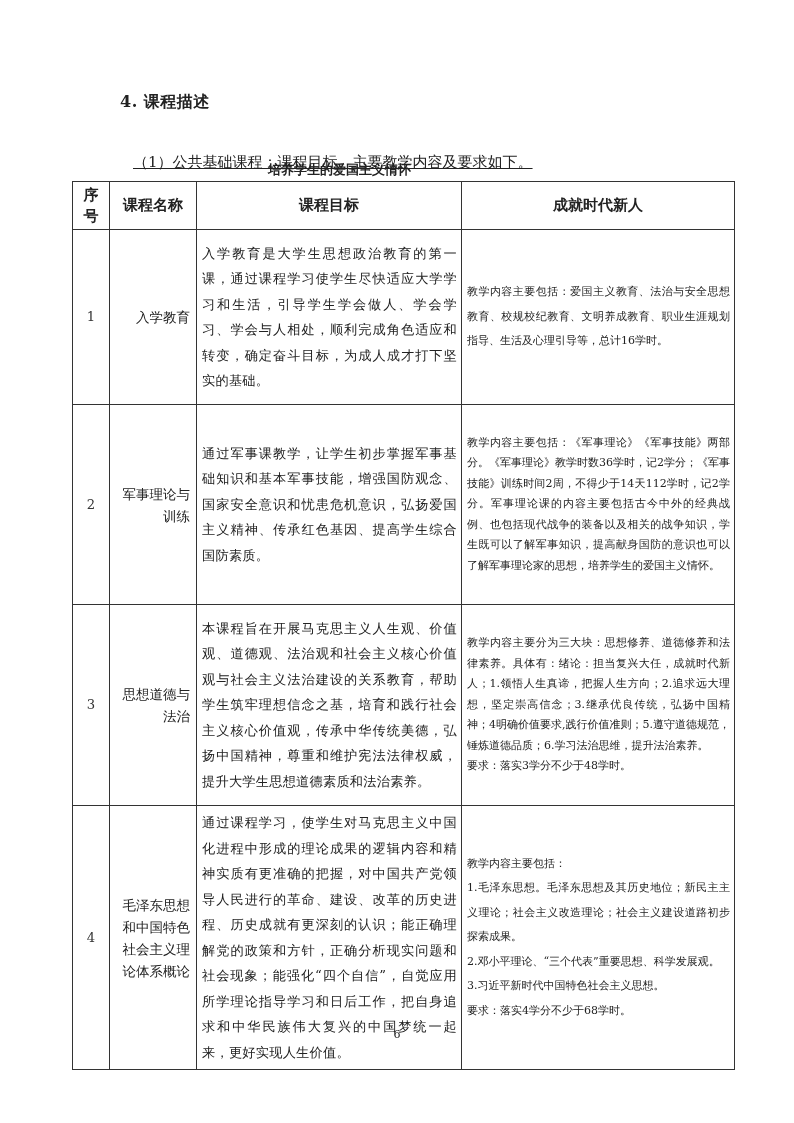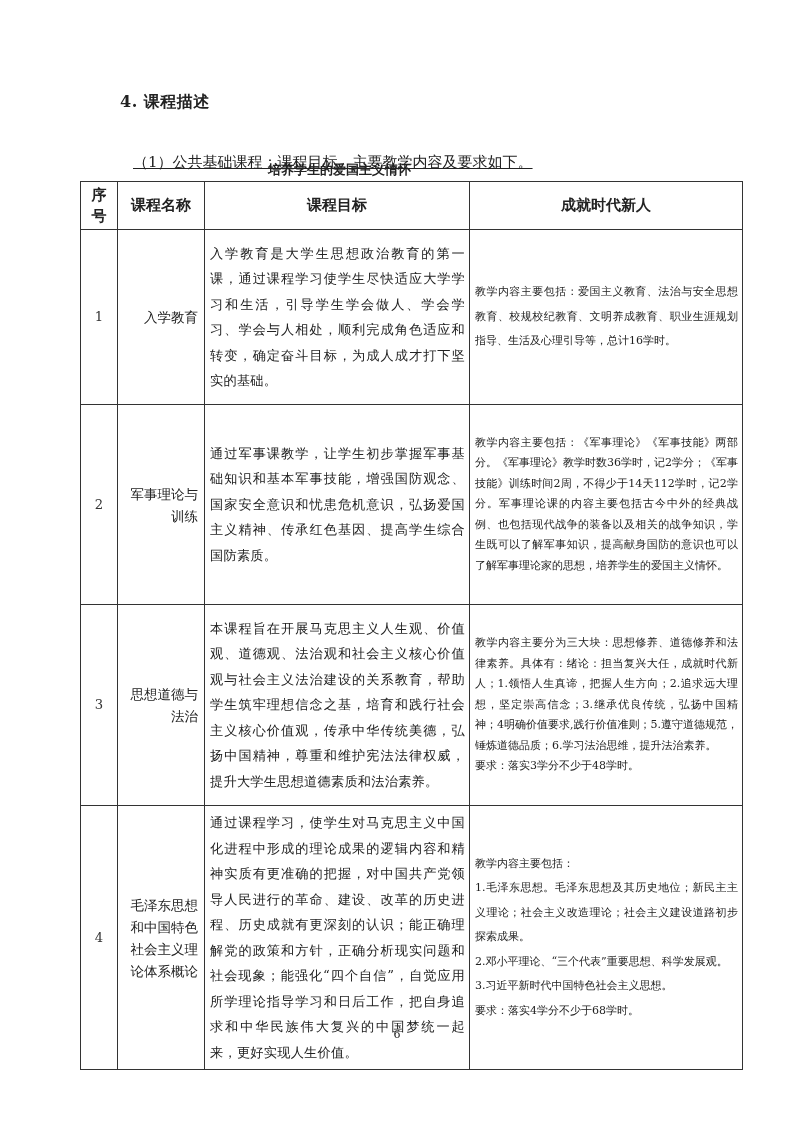--- a/index.html
+++ b/index.html
@@ -1,21 +1,21 @@
 <!DOCTYPE html>
 <html><head>
 <meta charset="utf-8">
 <style>
   html, body { margin: 0; padding: 0; background: #ffffff; }
   body { width: 794px; height: 1123px; position: relative; overflow: hidden; color: #222; font-family: "DejaVu Serif", "Liberation Serif", serif; }
   .section-heading { position: absolute; left: 120px; top: 92px; font-size: 16px; font-weight: bold; letter-spacing: 0.5px; }
   .intro { position: absolute; left: 133px; top: 153px; font-size: 15px; text-decoration: underline; }
   .caption { position: absolute; left: 0; width: 794px; top: 161px; text-align: left; font-size: 13px; font-weight: bold; }
   .caption span { position: absolute; left: 268px; }
-  table { position: absolute; left: 80px; top: 181px; width: 662px; border-collapse: collapse; table-layout: fixed; }
+  table { position: absolute; left: 72px; top: 181px; width: 662px; border-collapse: collapse; table-layout: fixed; }
   td, th { border: 1.3px solid #333; padding: 0; vertical-align: middle; font-size: 13.2px; line-height: 25.5px; font-weight: normal; }
   th { font-weight: bold; font-size: 15px; line-height: 21px; text-align: center; height: 47px; }
   td.num { text-align: center; color: #333; }
   td.name { text-align: right; padding: 0 6px; line-height: 22px; font-size: 13.5px; }
   td.goal { padding: 0 4px 0 5px; text-align: justify; letter-spacing: 0.25px; }
   td.content { padding: 0 4px 0 5px; text-align: justify; font-size: 11px; line-height: 24.5px; }
   td.content.dense { line-height: 20.5px; margin-left: 11px; }
   tr.r1 { height: 175px; }
   tr.r2 { height: 200px; }
   tr.r3 { height: 201px; }

